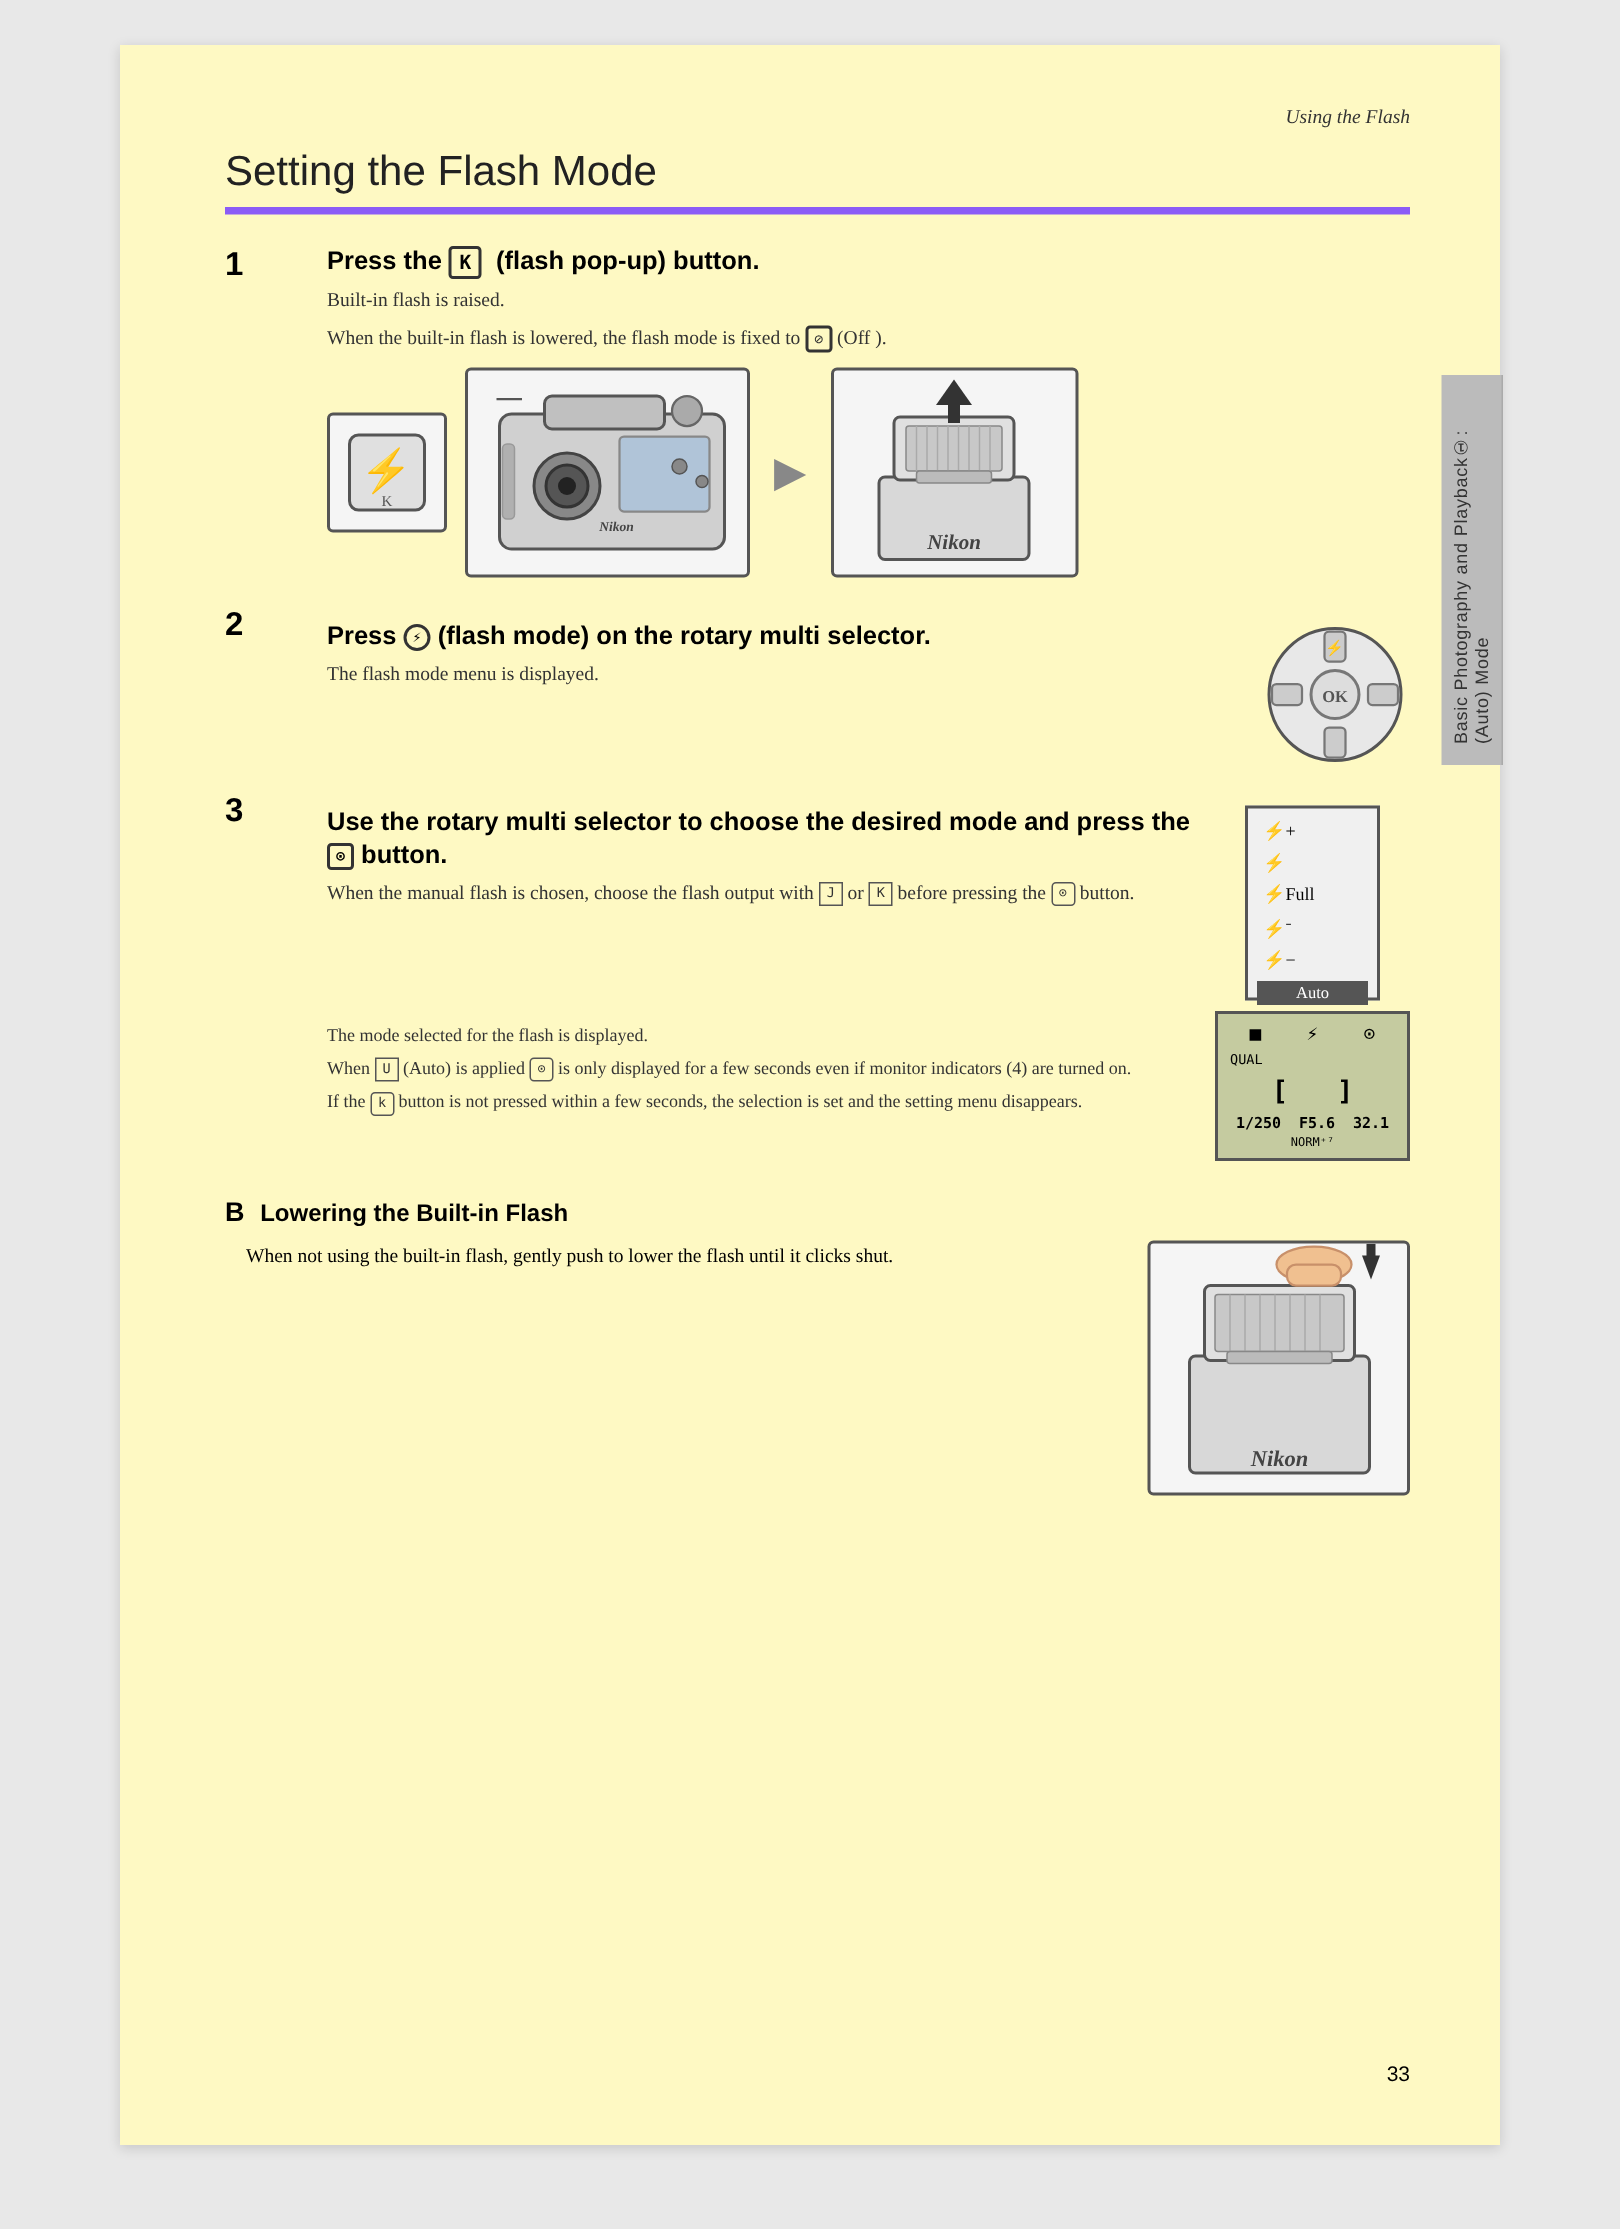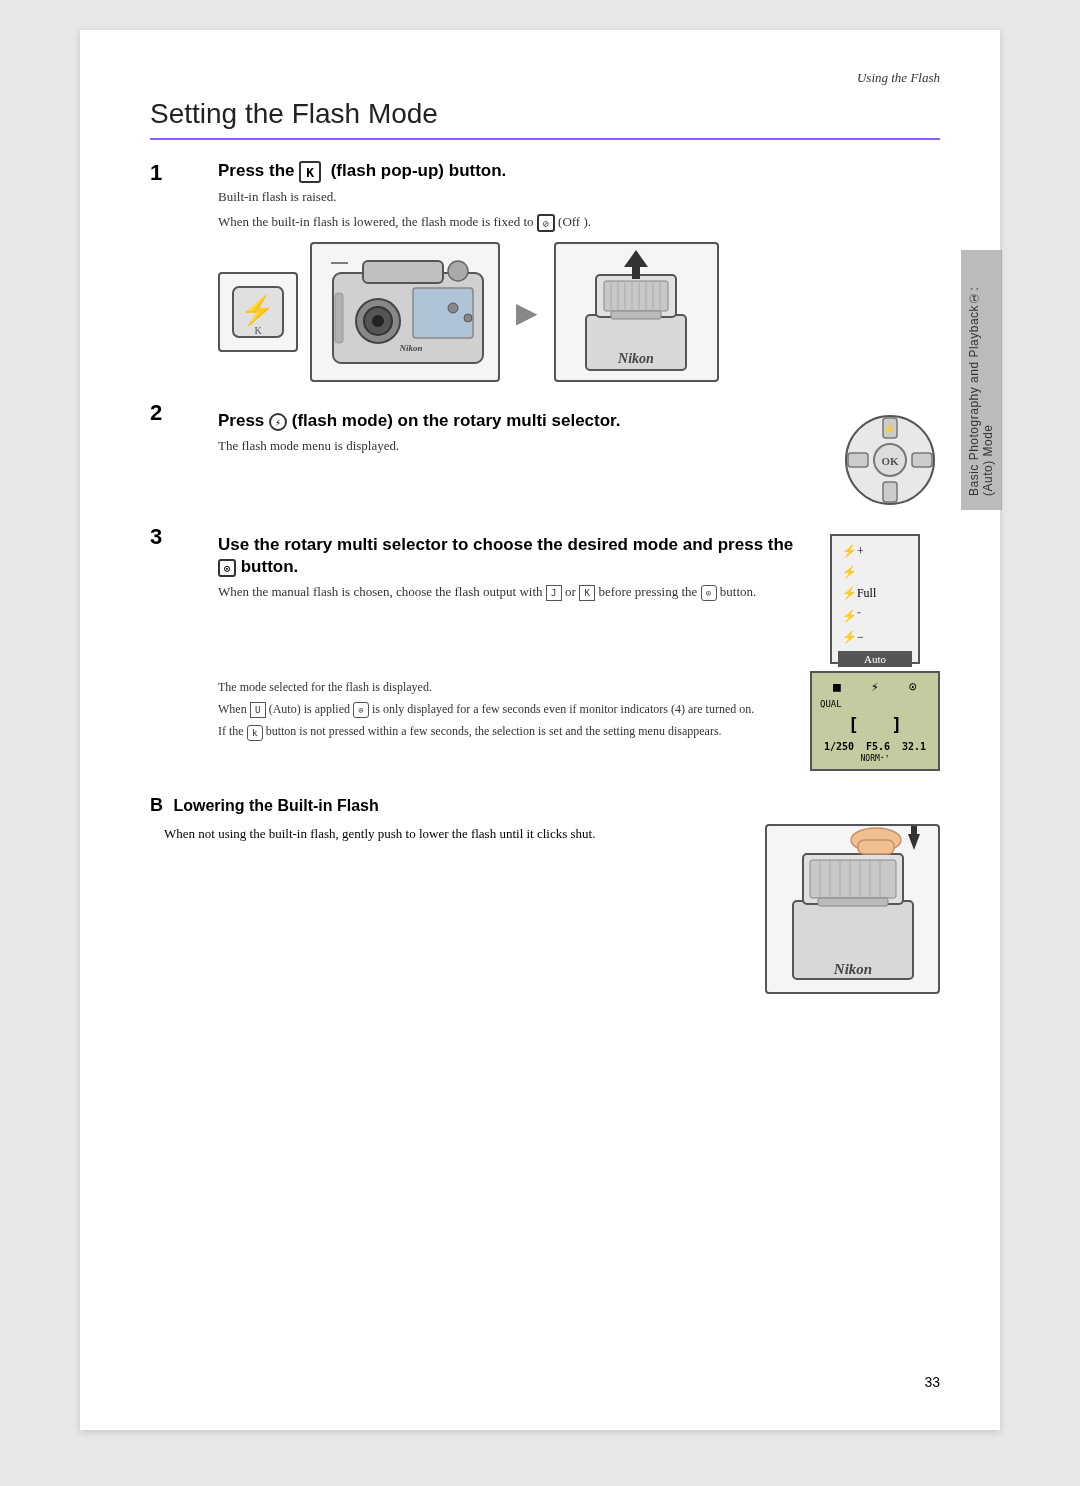--- a/index.html
+++ b/index.html
@@ -6,37 +6,37 @@
     body {
       background: #e8e8e8;
       font-family: 'Times New Roman', Times, serif;
       width: 1080px;
       min-height: 1486px;
       display: flex;
       justify-content: center;
       align-items: flex-start;
     }
     .page {
-      background: #ffffff;
+      background: #fef9c3;
       width: 920px;
       min-height: 1400px;
       margin: 30px auto;
       padding: 40px 60px 41px 70px;
       position: relative;
       box-shadow: 0 2px 8px rgba(0,0,0,0.15);
     }
     .header-right {
       text-align: right;
       font-size: 13px;
       color: #333;
       margin-bottom: 12px;
       font-style: italic;
     }
     .title-section {
-      border-bottom: 2px solid #8b5cf6;
+      border-bottom: 5px solid #8b5cf6;
       padding-bottom: 8px;
       margin-bottom: 20px;
     }
     .page-title {
       font-size: 28px;
       font-weight: normal;
       color: #222;
       font-family: Arial, sans-serif;
     }
     .step {

